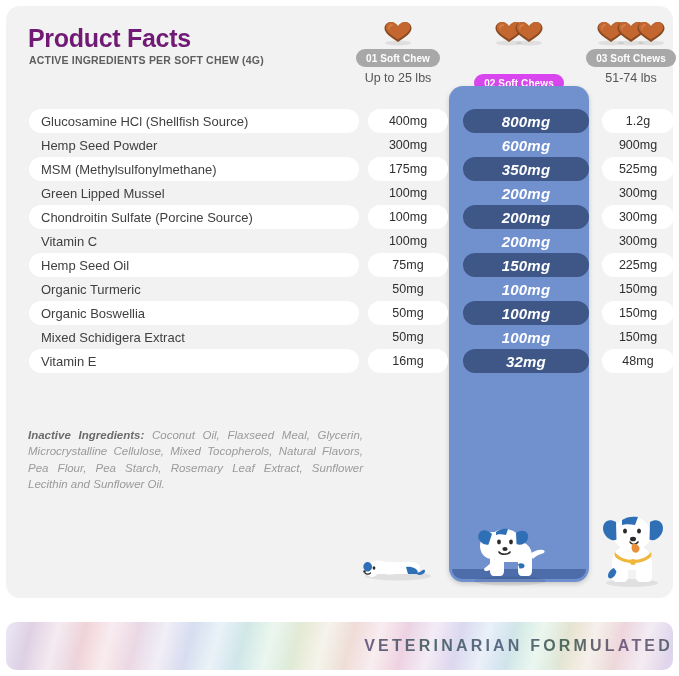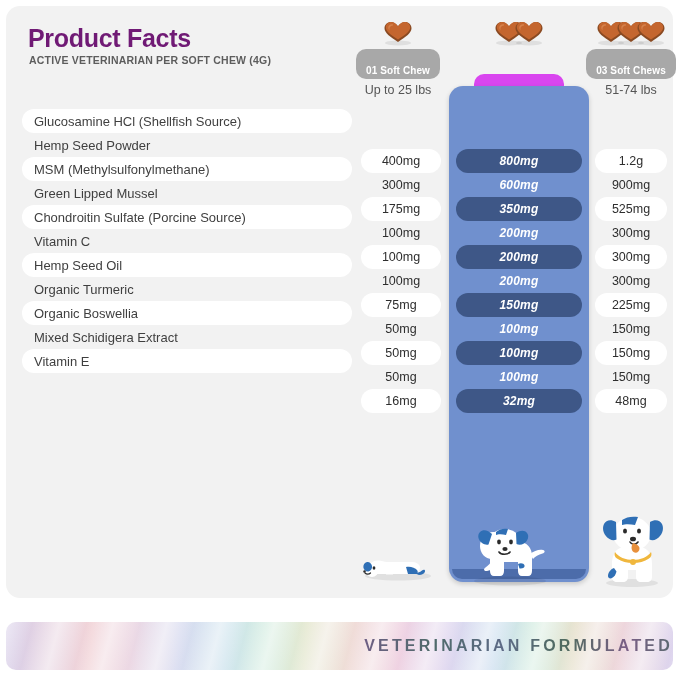--- a/index.html
+++ b/index.html
@@ -41,21 +41,21 @@
   #dose-header-1 { left: 454px; }
   #dose-header-2 { left: 566px; }
 
   .chew-icons { height: 32px; display: flex; justify-content: center;
                 align-items: flex-end; gap: -6px; }
   .chew-icons svg { display: block; margin: 0 -7px; }
 
   .dose-badge {
     display: inline-block;
     margin-top: 3px;
-    padding: 16px 10px 3px 10px;
+    padding: 4px 10px 3px 10px;
     border-radius: 10px;
     font-size: 10px; font-weight: bold;
     color: #ffffff;
     background: #a8a8a8;
     letter-spacing: 0.1px;
     white-space: nowrap;
   }
   .dose-badge.active { background: #d946ef; margin-top: 28px; }
   .dose-weight {
     margin-top: 4px;
@@ -75,49 +75,48 @@
   #highlight-column::after {
     content: ""; position: absolute;
     left: 3px; right: 3px; bottom: 3px; height: 10px;
     border-radius: 0 0 11px 11px;
     background: #2f4f8c;
     opacity: .55;
   }
 
   
   #ingredients-table {
-    position: absolute; left: 0; top: 103px; width: 100%;
+    position: absolute; left: 7px; top: 103px; width: 100%;
   }
   .ing-row { position: relative; height: 24px; }
 
   .ing-name {
     position: absolute; left: 16px; top: 0;
     width: 330px; height: 24px;
     display: flex; align-items: center;
     padding-left: 12px;
     font-size: 13px; color: #3f3f3f;
     border-radius: 12px;
   }
   .ing-row.odd .ing-name { background: #ffffff; }
 
   .dose-cell {
     position: absolute; top: 0; height: 24px;
     display: flex; align-items: center; justify-content: center;
     font-size: 12.5px; color: #2e2e2e;
     border-radius: 12px;
-    margin-top: 40px;
   }
   .dose-cell.c0 { left: 355px; width: 80px; }
   .dose-cell.c2 { left: 589px; width: 72px; }
   .ing-row.odd .dose-cell.c0,
   .ing-row.odd .dose-cell.c2 { background: #ffffff; }
 
   .dose-cell.c1 {
     left: 450px; width: 126px;
-    font-size: 12px; font-weight: bold; font-style: italic;
+    font-size: 15px; font-weight: bold; font-style: italic;
     color: #ffffff;
     letter-spacing: 0.2px;
   }
   .ing-row.odd .dose-cell.c1 { background: #3e5787; }
 
   
   #inactive-ingredients {
     position: absolute; left: 22px; top: 421px;
     width: 335px;
     font-size: 11.5px; font-style: italic; line-height: 1.42;
@@ -156,21 +155,21 @@
     -webkit-background-clip: text; background-clip: text;
     -webkit-text-fill-color: transparent; color: #5d6272;
   }
 </style>
 </head>
 <body>
 
 <div id="product-facts-card">
 
   <h1 id="page-title">Product Facts</h1>
-  <div id="page-subtitle">ACTIVE VETERINARIAN PER SOFT CHEW (4G)</div>
+  <div id="page-subtitle">ACTIVE INGREDIENTS PER SOFT CHEW (4G)</div>
 
   <div class="dose-header" id="dose-header-0">
     <div class="chew-icons">
       <svg width="34" height="28" viewBox="0 0 34 28">
           <ellipse cx="17" cy="25" rx="13" ry="2.4" fill="#000" opacity=".08"></ellipse>
           <path d="M17 24C9 19 3.5 14.8 3.5 10.3 3.5 6.6 6.4 4 9.9 4c2.9 0 5.3 1.7 7.1 4.2C18.8 5.7 21.2 4 24.1 4c3.5 0 6.4 2.6 6.4 6.3C30.5 14.8 25 19 17 24z" fill="#8a4a22"></path>
           <path d="M17 21.5C9.8 17 4.8 13.2 4.8 9.3 4.8 6.2 7.2 4 10.1 4c2.7 0 4.9 1.6 6.9 4.2C19 5.6 21.2 4 23.9 4c2.9 0 5.3 2.2 5.3 5.3 0 3.9-5 7.7-12.2 12.2z" fill="#c4662f"></path>
           <path d="M12 7.6c-2 0-3.6 1.3-3.6 3.3 0 .6.1 1.1.3 1.6-.9-.7-1.4-1.7-1.4-2.9 0-2 1.6-3.4 3.6-3.4.4 0 .8.1 1.1.2z" fill="#d98a54" opacity=".8"></path>
         </svg>
     </div>
@@ -286,20 +285,21 @@
       <div class="dose-cell c2">150mg</div>
     </div>
     <div class="ing-row odd">
       <div class="ing-name">Vitamin E</div>
       <div class="dose-cell c0">16mg</div>
       <div class="dose-cell c1">32mg</div>
       <div class="dose-cell c2">48mg</div>
     </div>
   </div>
 
+  <p id="inactive-ingredients"><b>Inactive Ingredients:</b><span> Coconut Oil, Flaxseed Meal, Glycerin, Microcrystalline Cellulose, Mixed Tocopherols, Natural Flavors, Pea Flour, Pea Starch, Rosemary Leaf Extract, Sunflower Lecithin and Sunflower Oil.</span></p>
 
   <div class="dog" id="dog-lying">
     <svg width="78" height="52" viewBox="0 0 78 52">
       <ellipse cx="40" cy="46" rx="33" ry="4.5" fill="#000" opacity=".07"></ellipse>
       <path d="M18 44c-4 0-7-2.2-7-6 0-4.5 4-7.5 9-7.5 4 0 6 1.5 9 1.5h24c5 0 9 2 9 5.5 0 3.5-3.5 6.5-9 6.5z" fill="#fff"></path>
       <path d="M14 33c-3.5 0-6.5 3-6.5 7s3 7 6.5 7 6.5-3 6.5-7-3-7-6.5-7z" fill="#fff"></path>
       <path d="M9 32c-2.5.5-4 3-3.6 5.6.4 2.6 2.6 4.3 5 3.9 2.4-.4 4-2.8 3.6-5.4-.4-2.6-2.6-4.5-5-4.1z" fill="#2f6fb5"></path>
       <ellipse cx="16" cy="38" rx="1.4" ry="1.7" fill="#2b2b2b"></ellipse>
       <path d="M7 43c1.5 1.5 4 1.5 5.5 0" stroke="#2b2b2b" stroke-width="1.2" fill="none" stroke-linecap="round"></path>
       <circle cx="6.5" cy="41.5" r="1.2" fill="#2b2b2b"></circle>

